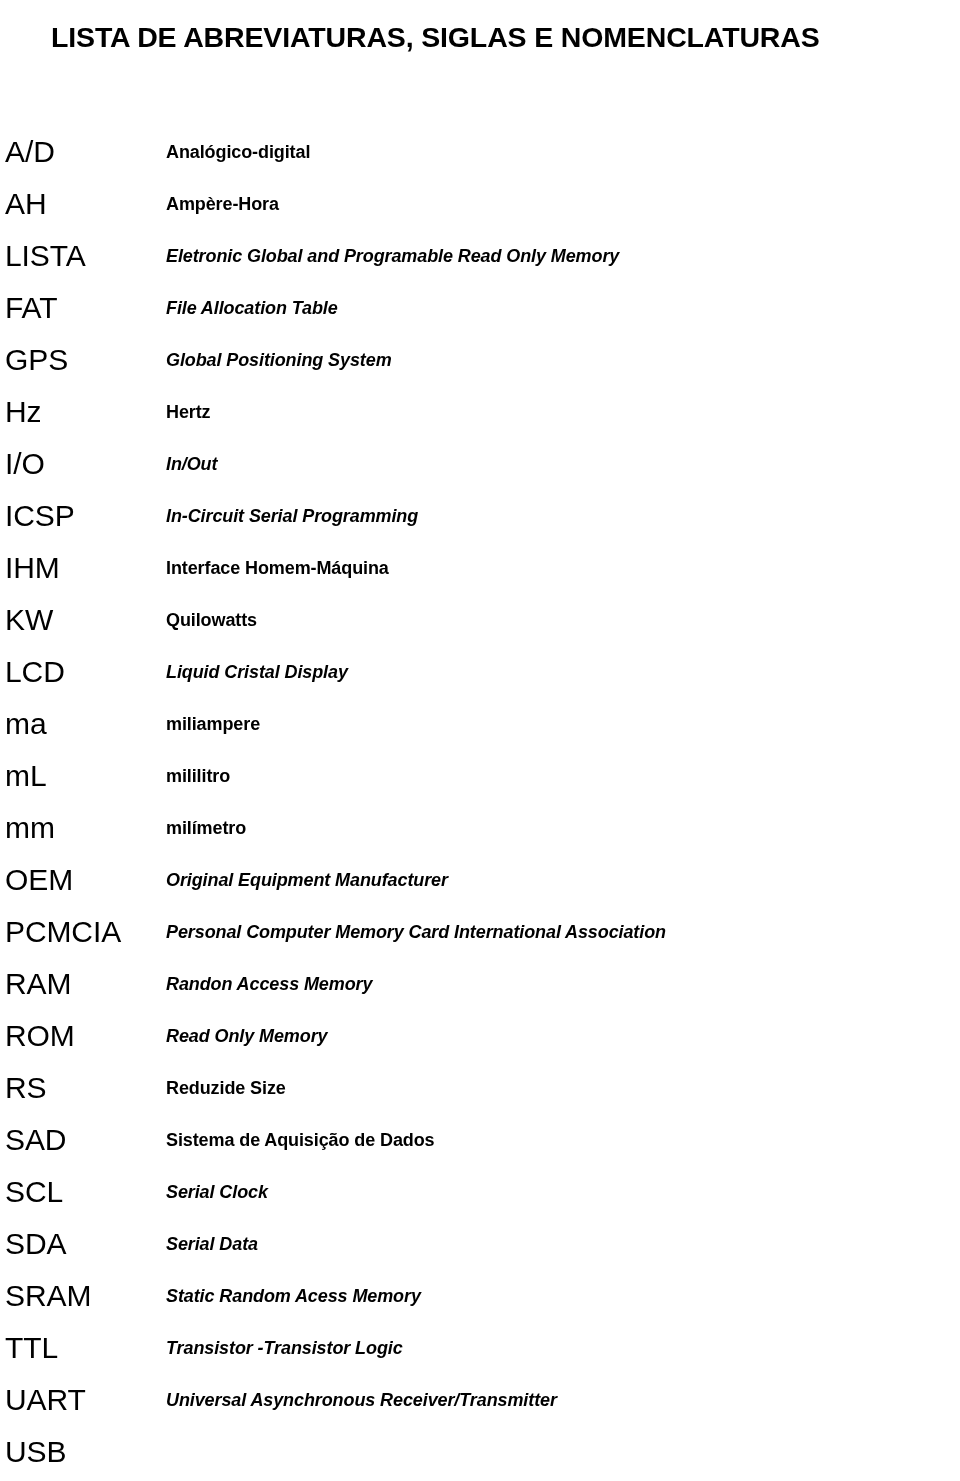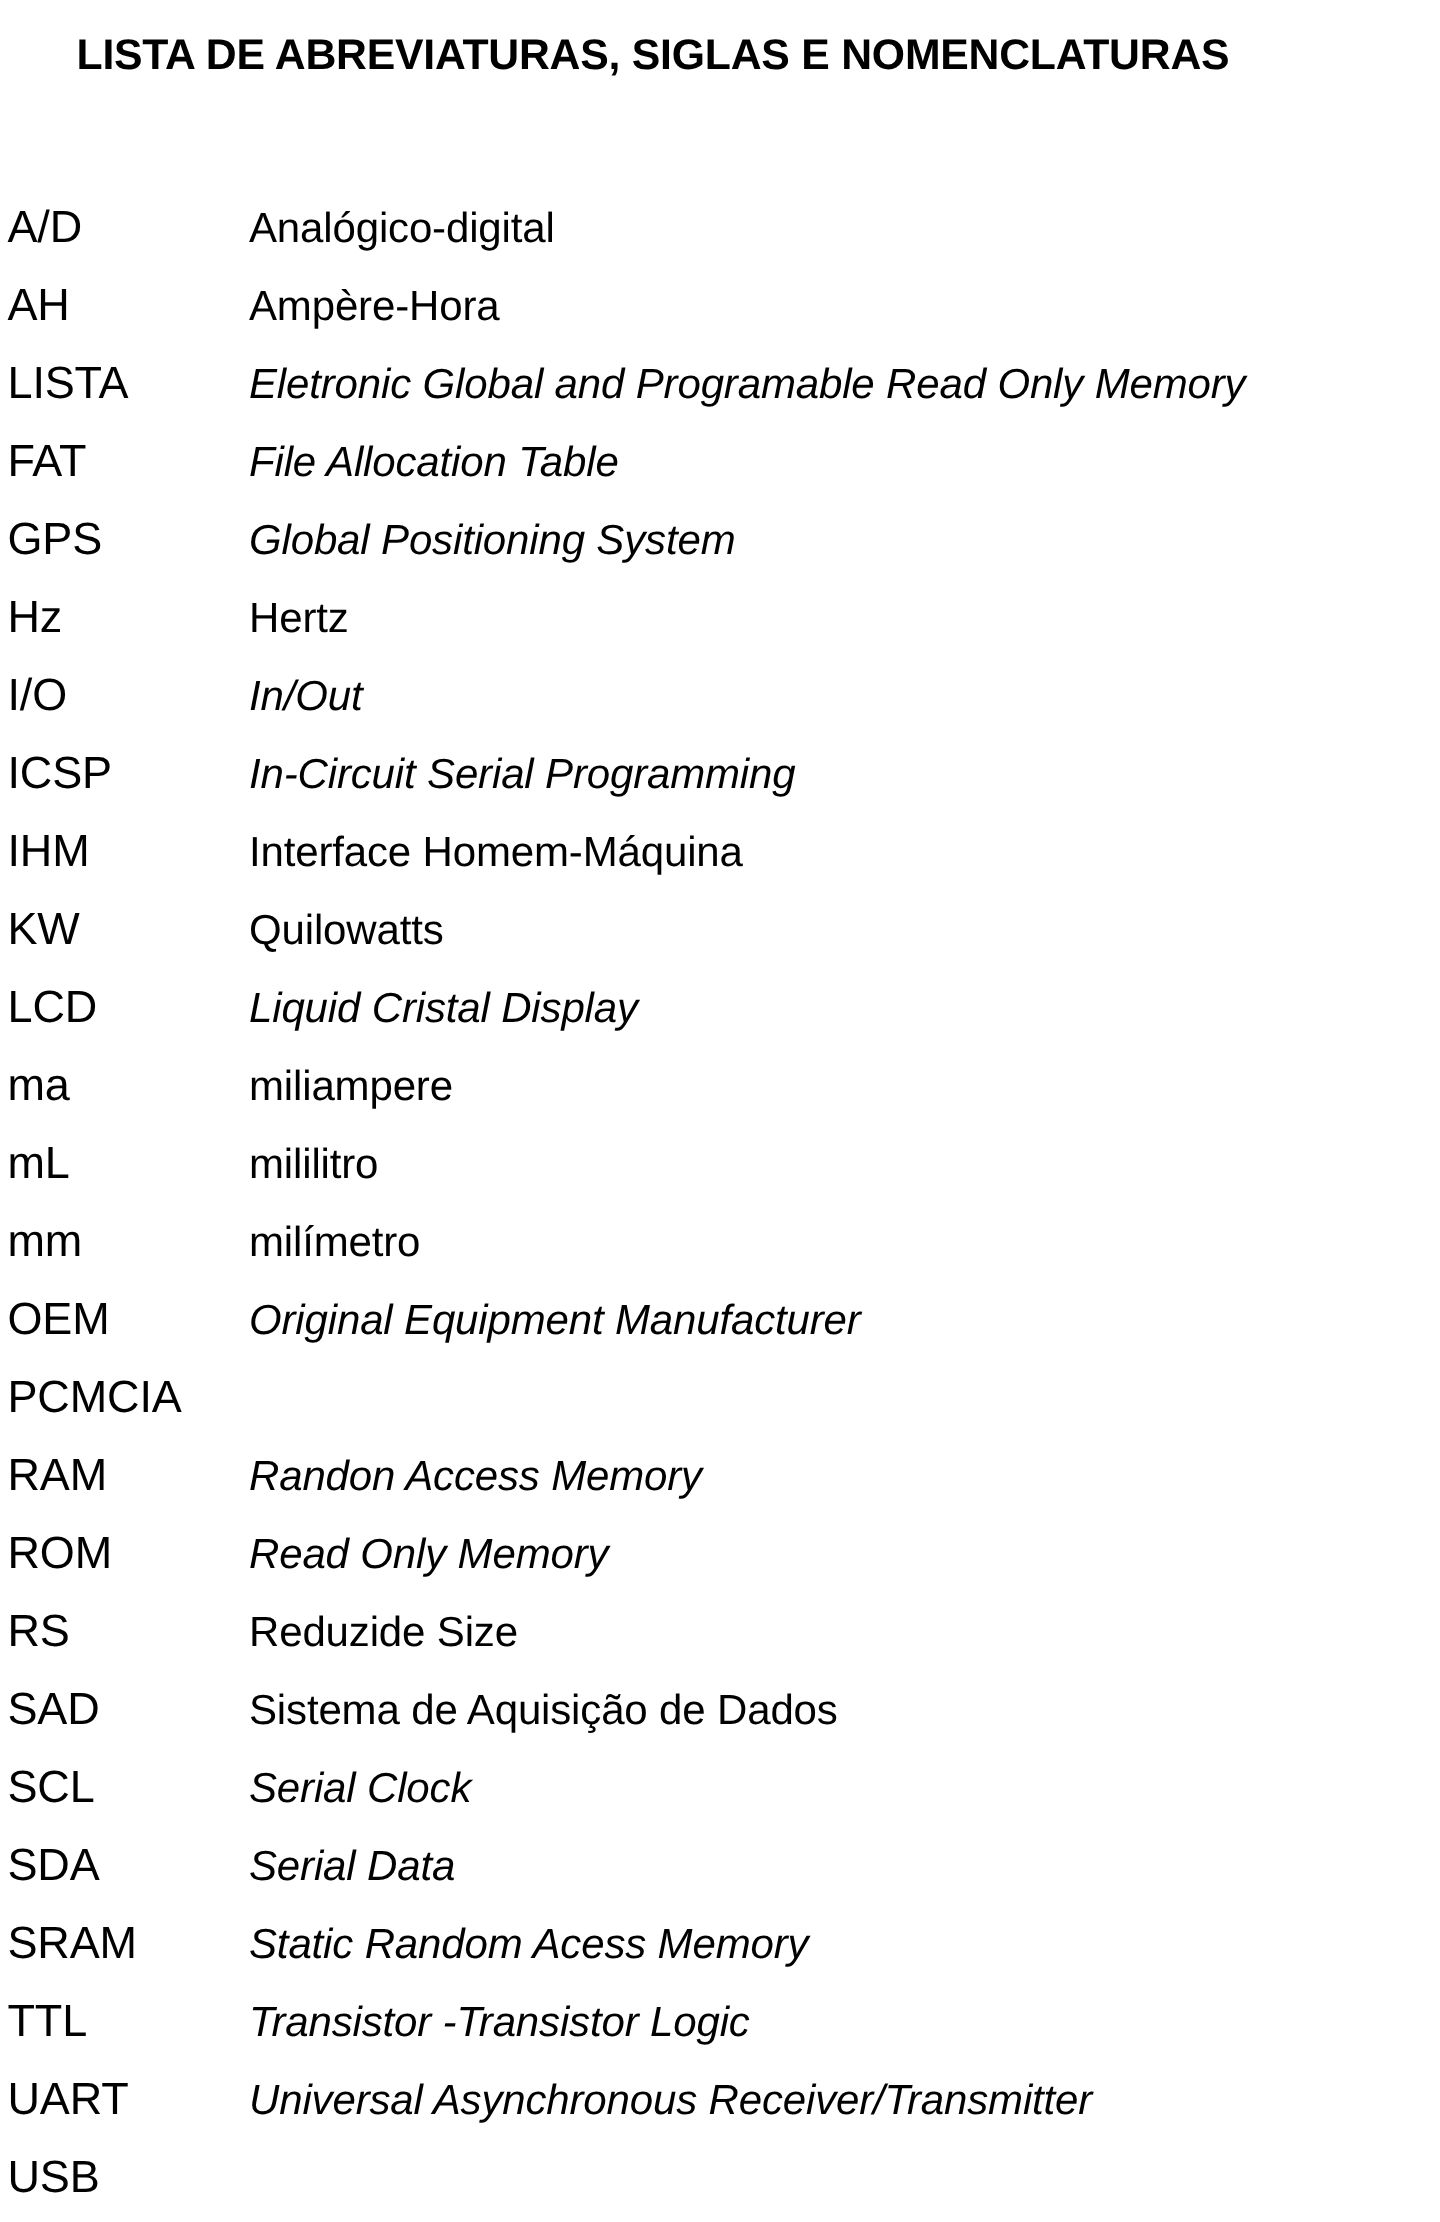--- a/index.html
+++ b/index.html
@@ -63,23 +63,23 @@
     font-style: normal;
     font-weight: normal;
     white-space: nowrap;
     letter-spacing: -0.1px;
   }
 
   .abbrev-def {
     position: absolute;
     left: 166px;
     top: 0;
-    font-size: 28px;
+    font-size: 18px;
     line-height: 32px;
-    font-weight: normal;
+    font-weight: bold;
     white-space: nowrap;
     letter-spacing: -0.1px;
   }
 
   .abbrev-def.is-italic {
     font-style: italic;
   }
   .abbrev-def.is-roman {
     font-style: normal;
   }
@@ -147,20 +147,21 @@
       <div class="abbrev-row">
         <span class="abbrev-term">mm</span>
         <span class="abbrev-def is-roman">milímetro</span>
       </div>
       <div class="abbrev-row">
         <span class="abbrev-term">OEM</span>
         <span class="abbrev-def is-italic">Original Equipment Manufacturer</span>
       </div>
       <div class="abbrev-row">
         <span class="abbrev-term">PCMCIA</span>
+        <span class="abbrev-def is-italic">Personal Computer Memory Card International Association</span>
       </div>
       <div class="abbrev-row">
         <span class="abbrev-term">RAM</span>
         <span class="abbrev-def is-italic">Randon Access Memory</span>
       </div>
       <div class="abbrev-row">
         <span class="abbrev-term">ROM</span>
         <span class="abbrev-def is-italic">Read Only Memory</span>
       </div>
       <div class="abbrev-row">

